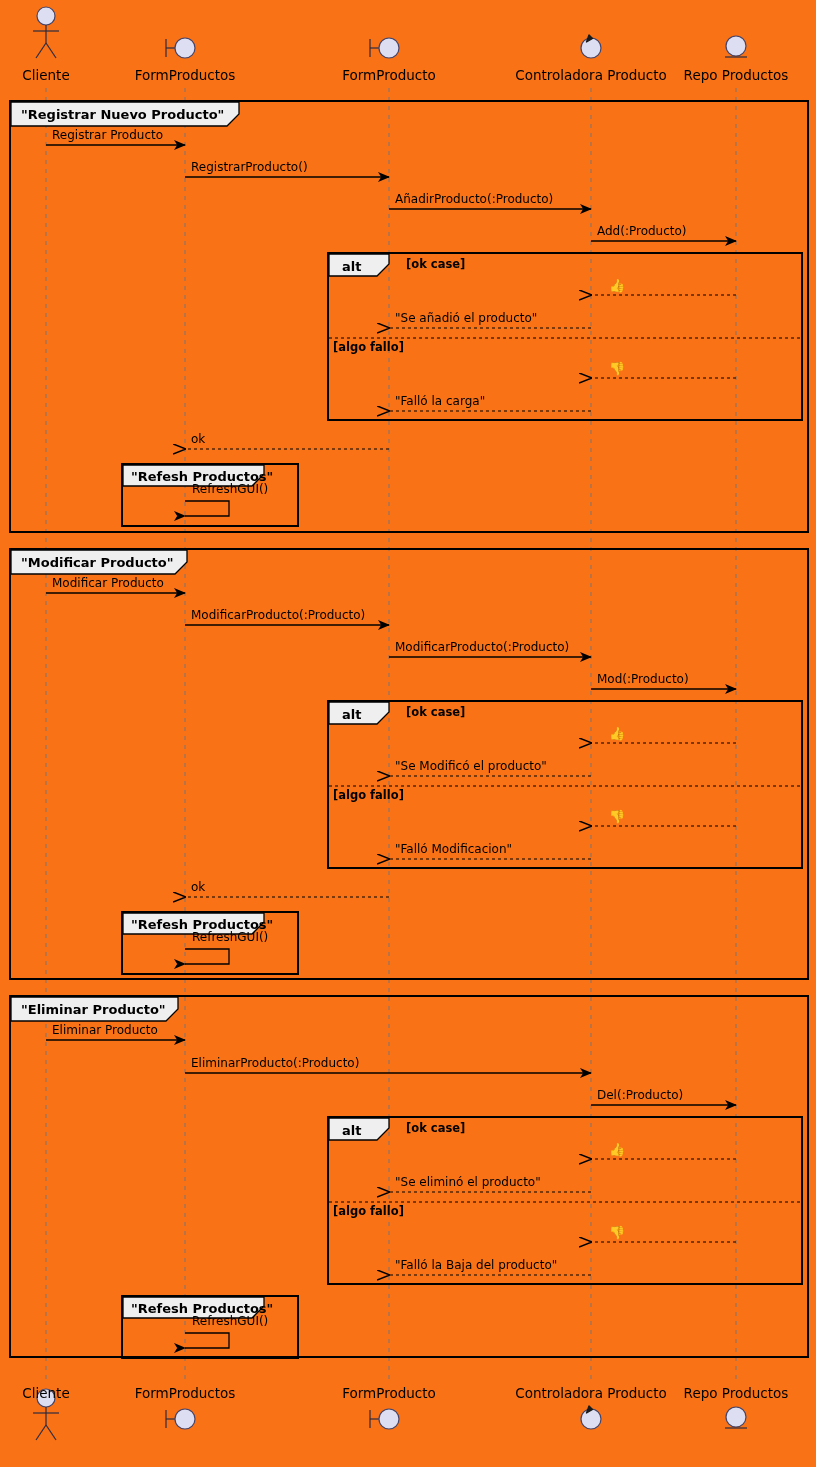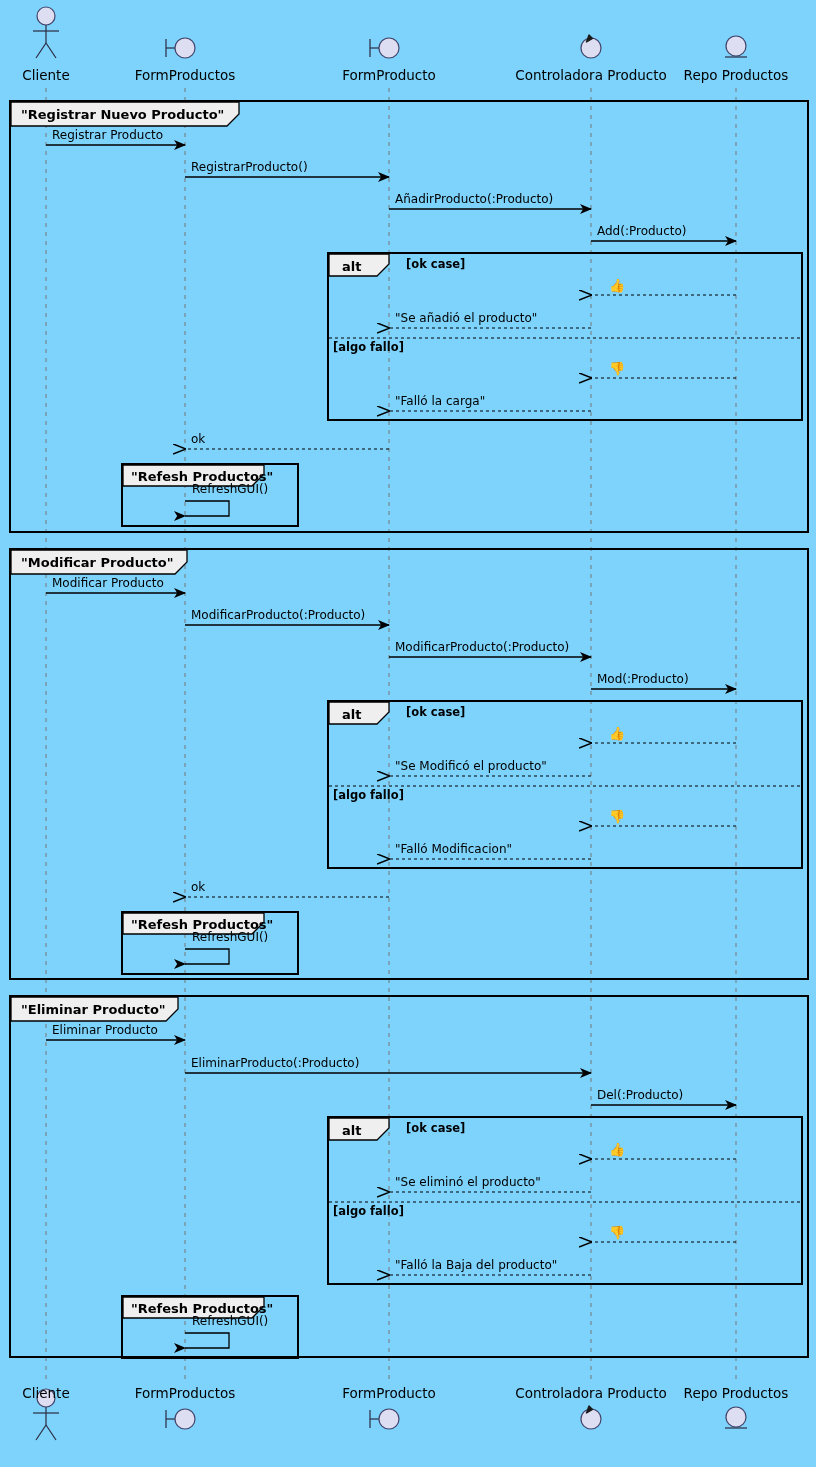--- a/index.html
+++ b/index.html
@@ -7,21 +7,21 @@
     padding: 0;
     background: #ffffff;
   }
   body {
     font-family: "DejaVu Sans", "Liberation Sans", sans-serif;
   }
   #diagram-root {
     position: relative;
     width: 816px;
     height: 1467px;
-    background: #7dd3fc;
+    background: #f97316;
     overflow: hidden;
   }
   svg.diagram-layer {
     position: absolute;
     top: 0;
     left: 0;
     width: 816px;
     height: 1467px;
   }
   .lifeline-label {

